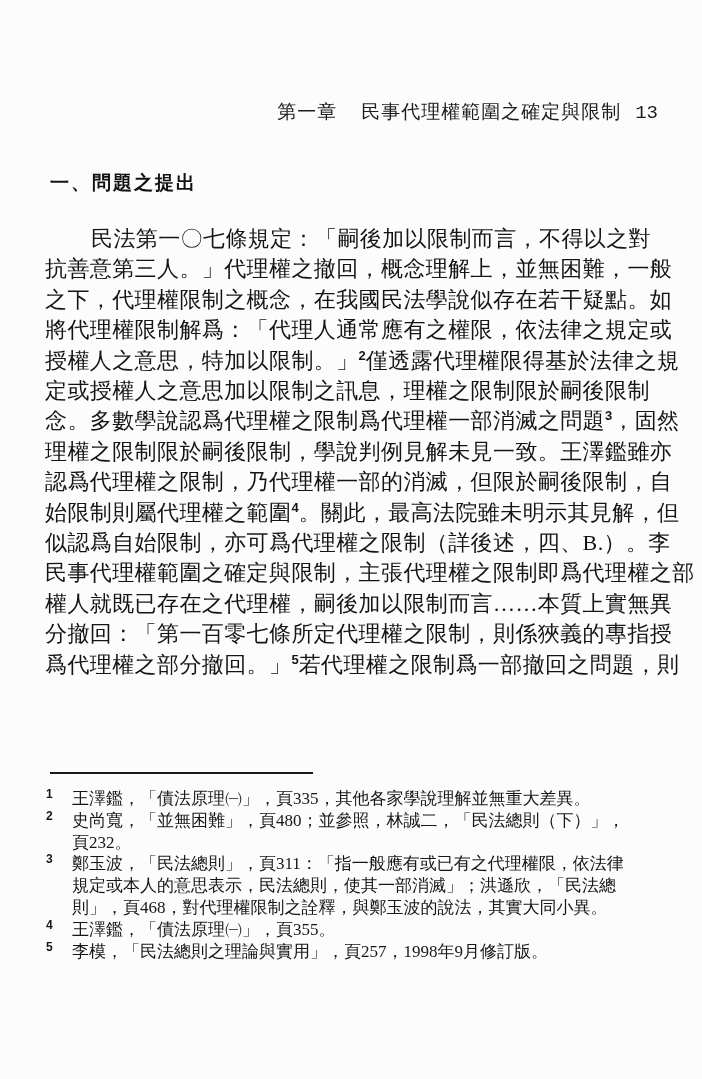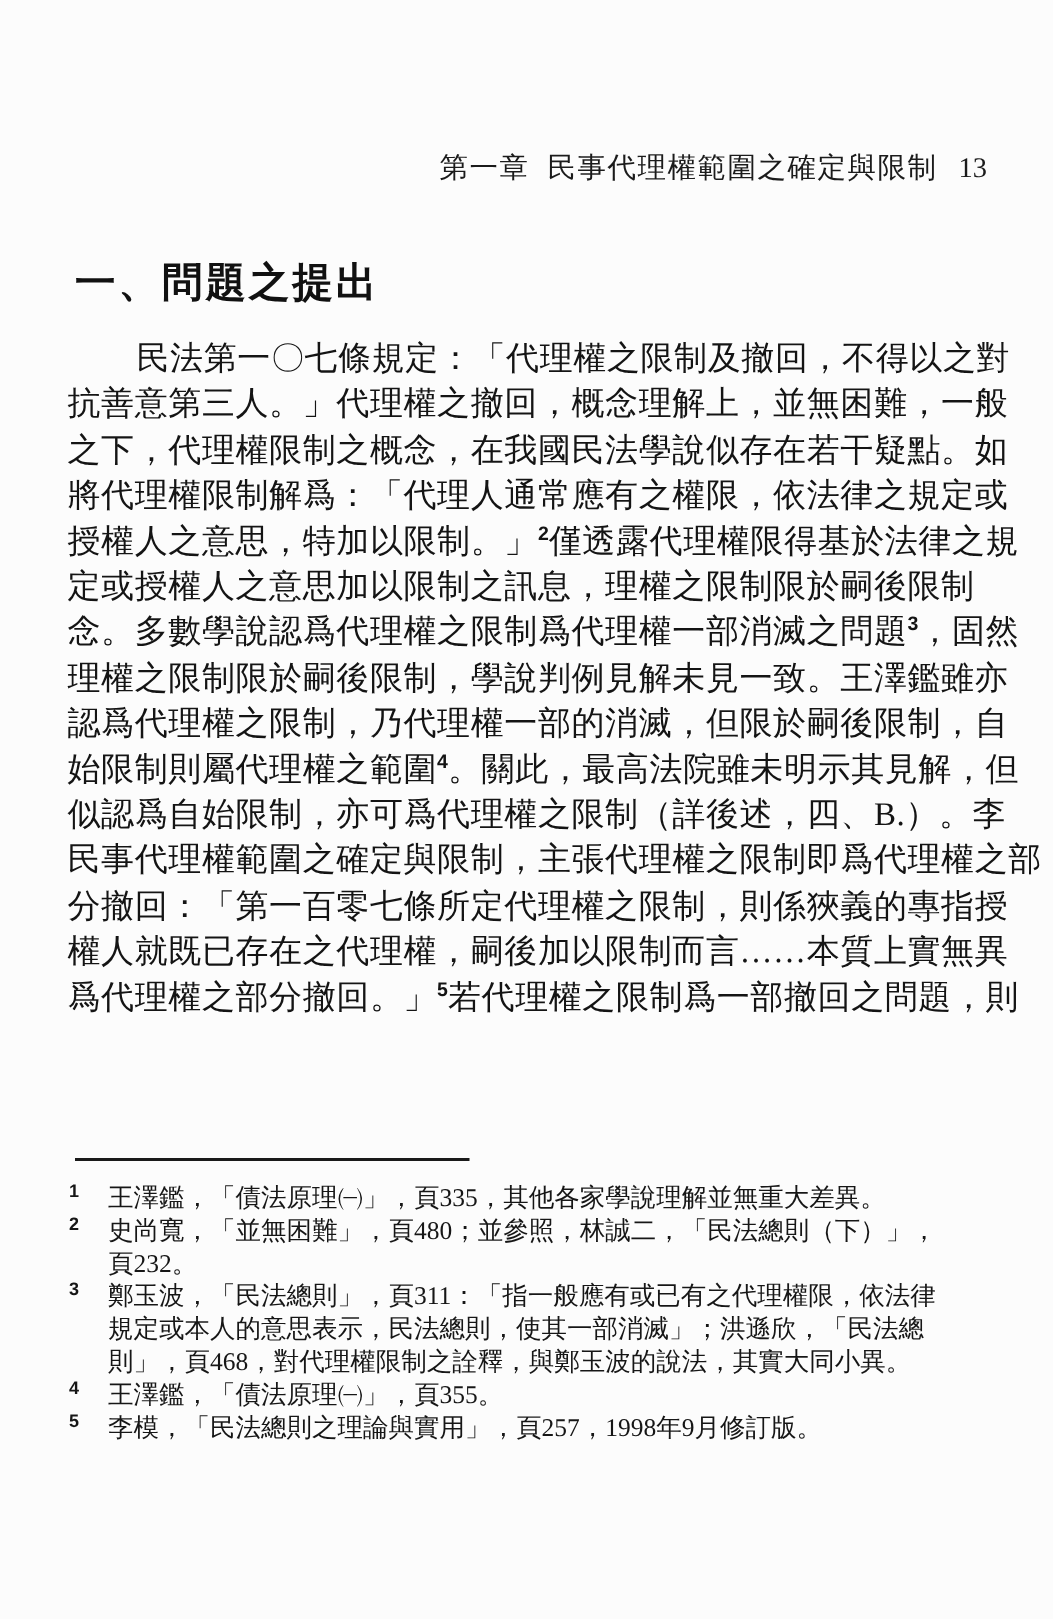--- a/index.html
+++ b/index.html
@@ -17,31 +17,31 @@
   
   .running-header {
     position: absolute;
     top: 99px;
     right: 44px;
     font-size: 19px;
     letter-spacing: 1px;
     white-space: nowrap;
     color: #1b1b1b;
   }
-  .running-header .chapter-title { margin-left: 12px; }
-  .running-header .page-number { margin-left: 14px; letter-spacing: 0; }
+  .running-header .chapter-title { margin-left: 24px; }
+  .running-header .page-number { margin-left: 14px; letter-spacing: 0; font-family: Liberation Mono, monospace; }
   
   .section-title {
     position: absolute;
     top: 170px;
     left: 50px;
     margin: 0;
     font-family: "Liberation Sans", "DejaVu Sans", sans-serif;
     font-weight: 700;
-    font-size: 27px;
+    font-size: 19px;
     letter-spacing: 2px;
     color: #111;
     white-space: nowrap;
   }
   
   .body-text {
     position: absolute;
     top: 224px;
     left: 45px;
     width: 630px;
@@ -97,34 +97,34 @@
 
 <div class="page">
 
   <div class="running-header">
     <span class="chapter-label">第一章</span><span class="chapter-title">民事代理權範圍之確定與限制</span><span class="page-number">13</span>
   </div>
 
   <h1 class="section-title">一、問題之提出</h1>
 
   <div class="body-text">
-      <div class="body-line indent">民法第一〇七條規定：「代理權之限制及撤回，不得以之對</div>
+      <div class="body-line indent">民法第一〇七條規定：「嗣後加以限制而言，不得以之對</div>
       <div class="body-line">抗善意第三人。」代理權之撤回，概念理解上，並無困難，一般</div>
       <div class="body-line">之下，代理權限制之概念，在我國民法學說似存在若干疑點。如</div>
       <div class="body-line">將代理權限制解爲：「代理人通常應有之權限，依法律之規定或</div>
       <div class="body-line">授權人之意思，特加以限制。」<sup>2</sup>僅透露代理權限得基於法律之規</div>
       <div class="body-line">定或授權人之意思加以限制之訊息，理權之限制限於嗣後限制</div>
       <div class="body-line">念。多數學說認爲代理權之限制爲代理權一部消滅之問題<sup>3</sup>，固然</div>
       <div class="body-line">理權之限制限於嗣後限制，學說判例見解未見一致。王澤鑑雖亦</div>
       <div class="body-line">認爲代理權之限制，乃代理權一部的消滅，但限於嗣後限制，自</div>
       <div class="body-line">始限制則屬代理權之範圍<sup>4</sup>。關此，最高法院雖未明示其見解，但</div>
       <div class="body-line">似認爲自始限制，亦可爲代理權之限制（詳後述，四、B.）。李</div>
       <div class="body-line">民事代理權範圍之確定與限制，主張代理權之限制即爲代理權之部</div>
+      <div class="body-line">權人就既已存在之代理權，嗣後加以限制而言……本質上實無異</div>
       <div class="body-line">分撤回：「第一百零七條所定代理權之限制，則係狹義的專指授</div>
-      <div class="body-line">權人就既已存在之代理權，嗣後加以限制而言……本質上實無異</div>
       <div class="body-line">爲代理權之部分撤回。」<sup>5</sup>若代理權之限制爲一部撤回之問題，則</div>
     </div>
 
   <div class="footnote-rule"></div>
 
   <div class="footnotes">
       <div class="footnote">
         <span class="fn-num">1</span>
         <div class="fn-text">
           <div class="fn-line">王澤鑑，「債法原理㈠」，頁335，其他各家學說理解並無重大差異。</div>

